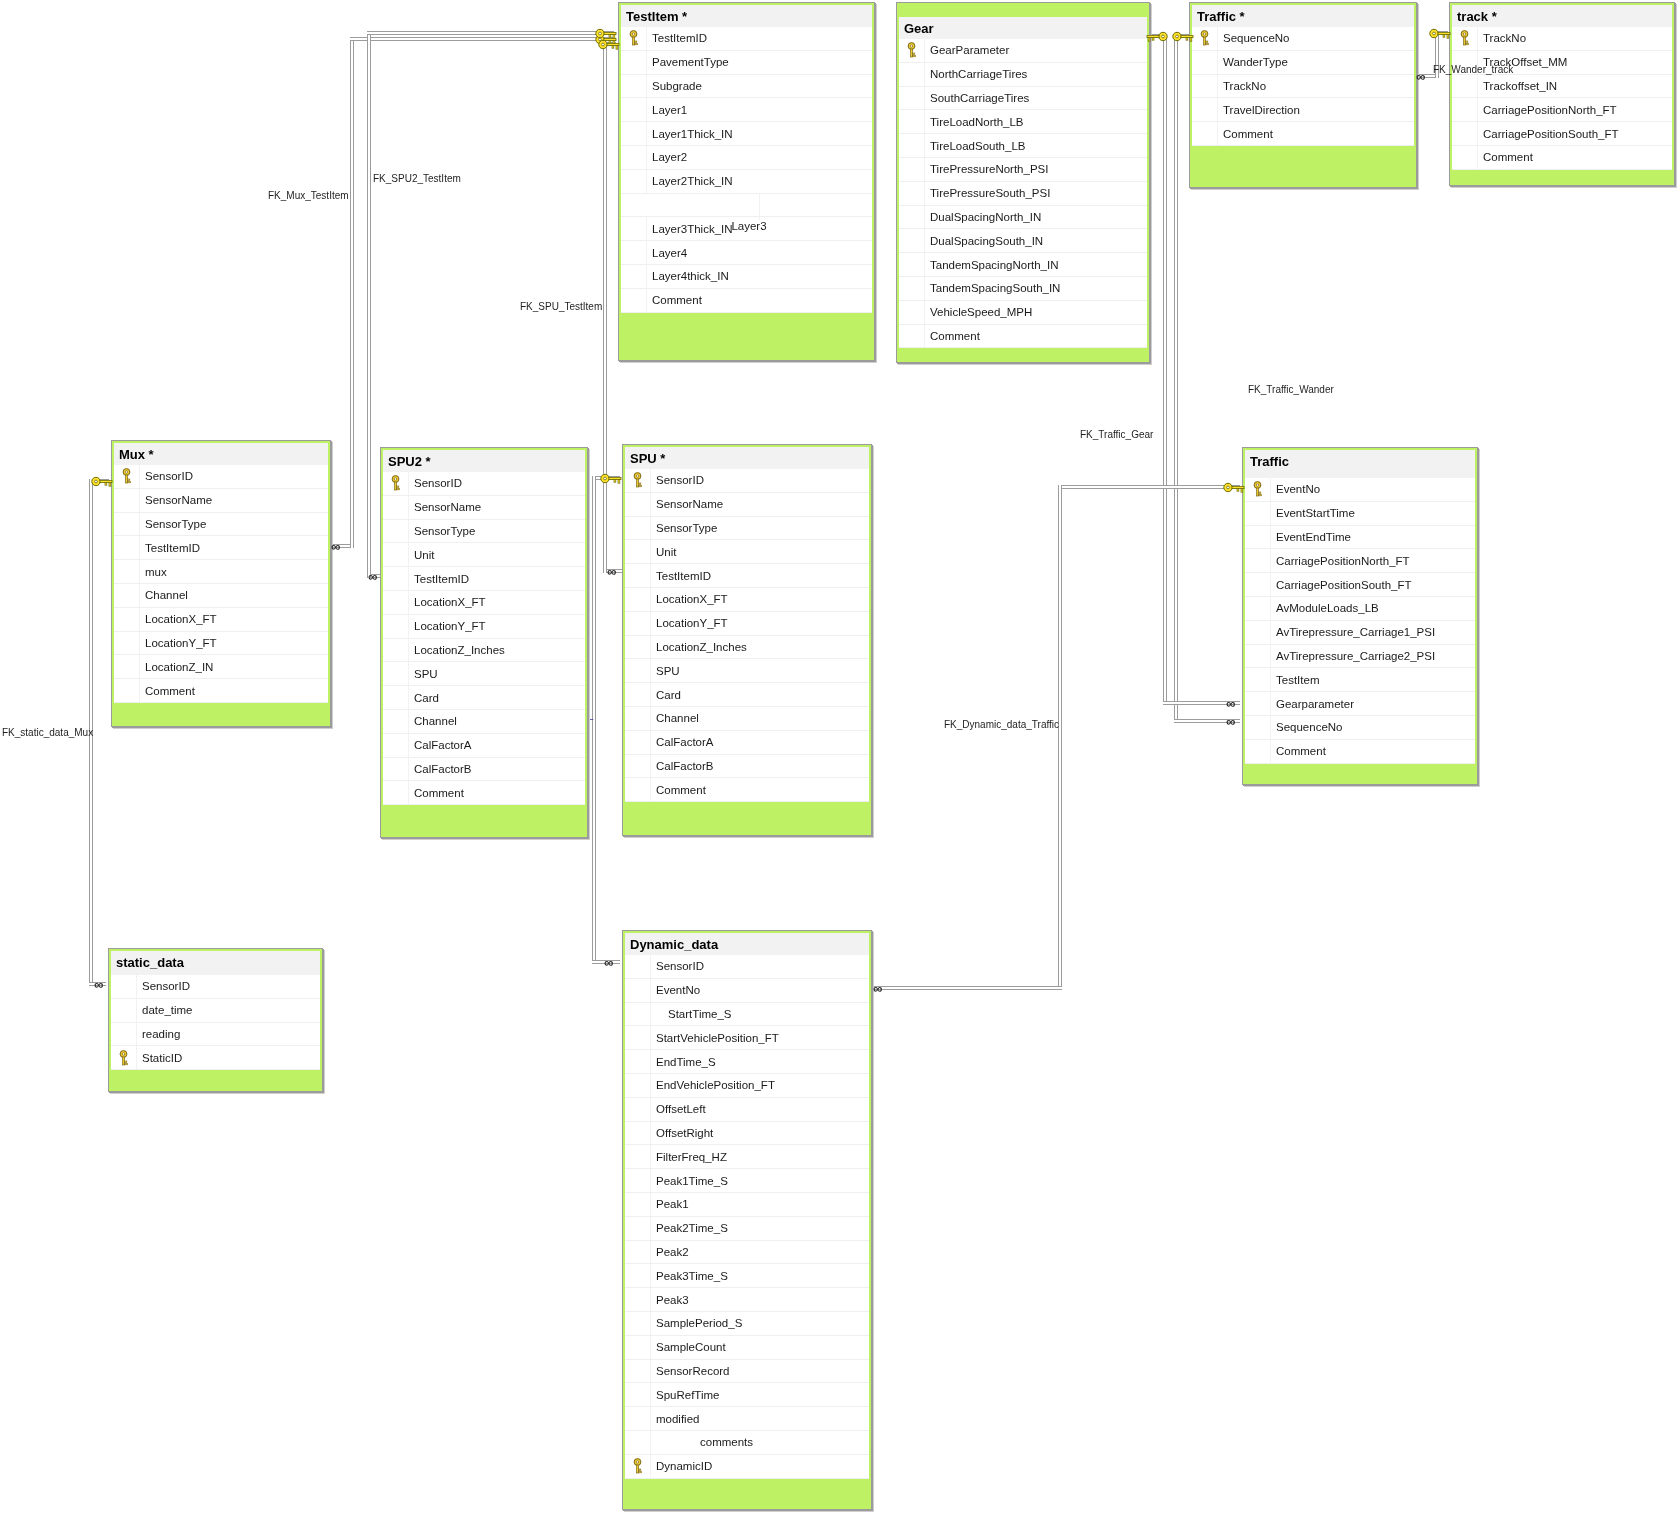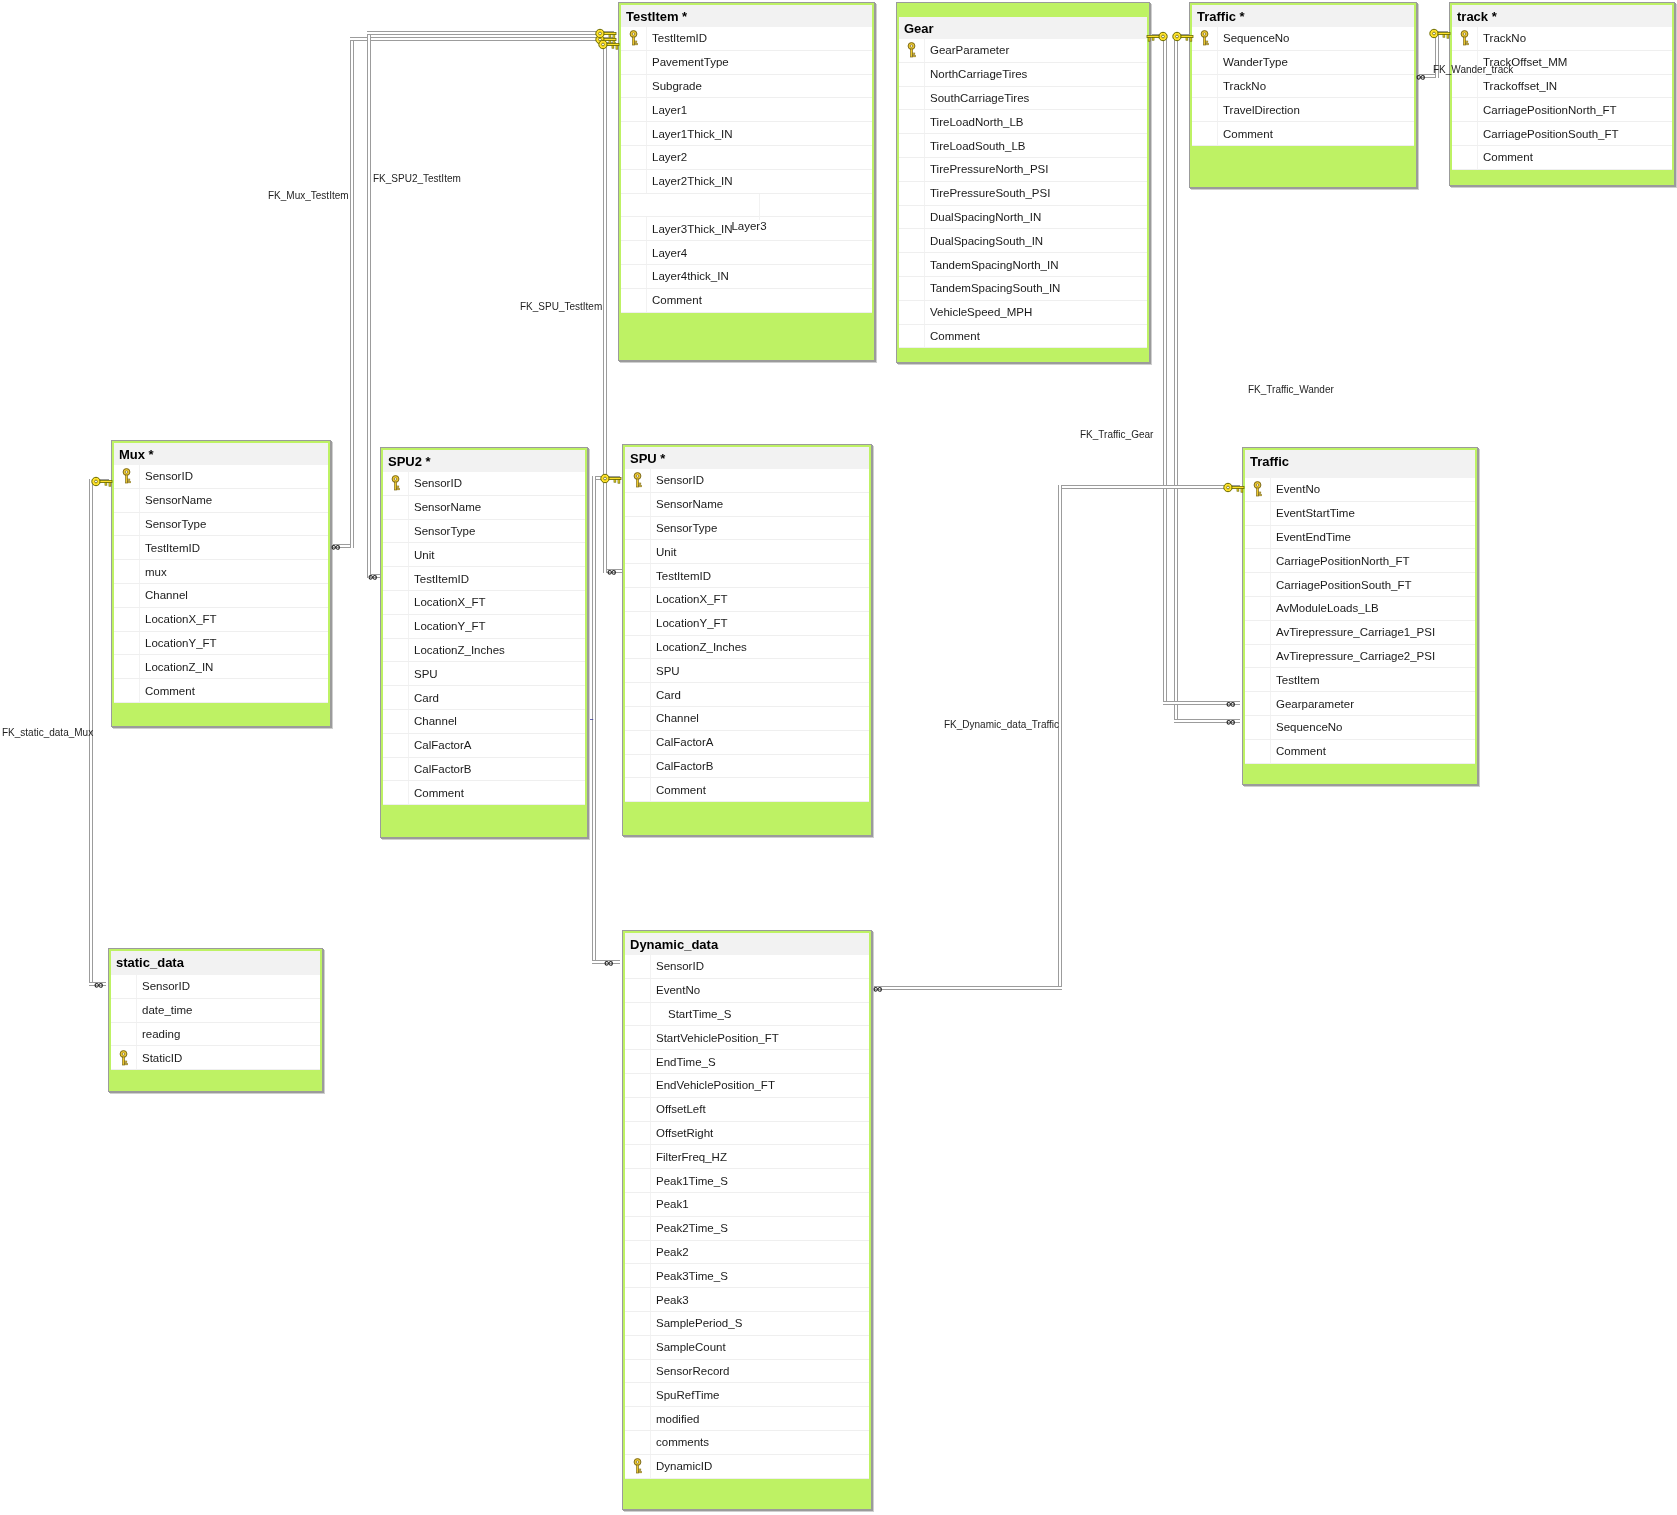--- a/index.html
+++ b/index.html
@@ -583,21 +583,21 @@
           <span class="fname">SensorRecord</span>
         </div>
         <div class="row" style="height: 23.8px;">
           <span class="keycell"></span>
           <span class="fname">SpuRefTime</span>
         </div>
         <div class="row" style="height: 23.8px;">
           <span class="keycell"></span>
           <span class="fname">modified</span>
         </div>
-        <div class="row" style="height: 23.8px;">
+        <div class="row" style="height: 23.8px; gap: 44px;">
           <span class="keycell"></span>
           <span class="fname">comments</span>
         </div>
         <div class="row" style="height: 23.8px;">
           <span class="keycell">
             <svg width="11" height="16" viewBox="0 0 11 16">
               <circle cx="5.5" cy="4" r="3.4" fill="#eec92d" stroke="#7c6a1d" stroke-width="1"></circle>
               <circle cx="5.5" cy="4" r="1.2" fill="#fff" stroke="#7c6a1d" stroke-width="0.7"></circle>
               <rect x="4.6" y="7" width="1.9" height="8" fill="#eec92d" stroke="#7c6a1d" stroke-width="0.7"></rect>
               <rect x="6.4" y="11" width="2.4" height="1.4" fill="#eec92d" stroke="#7c6a1d" stroke-width="0.6"></rect>

